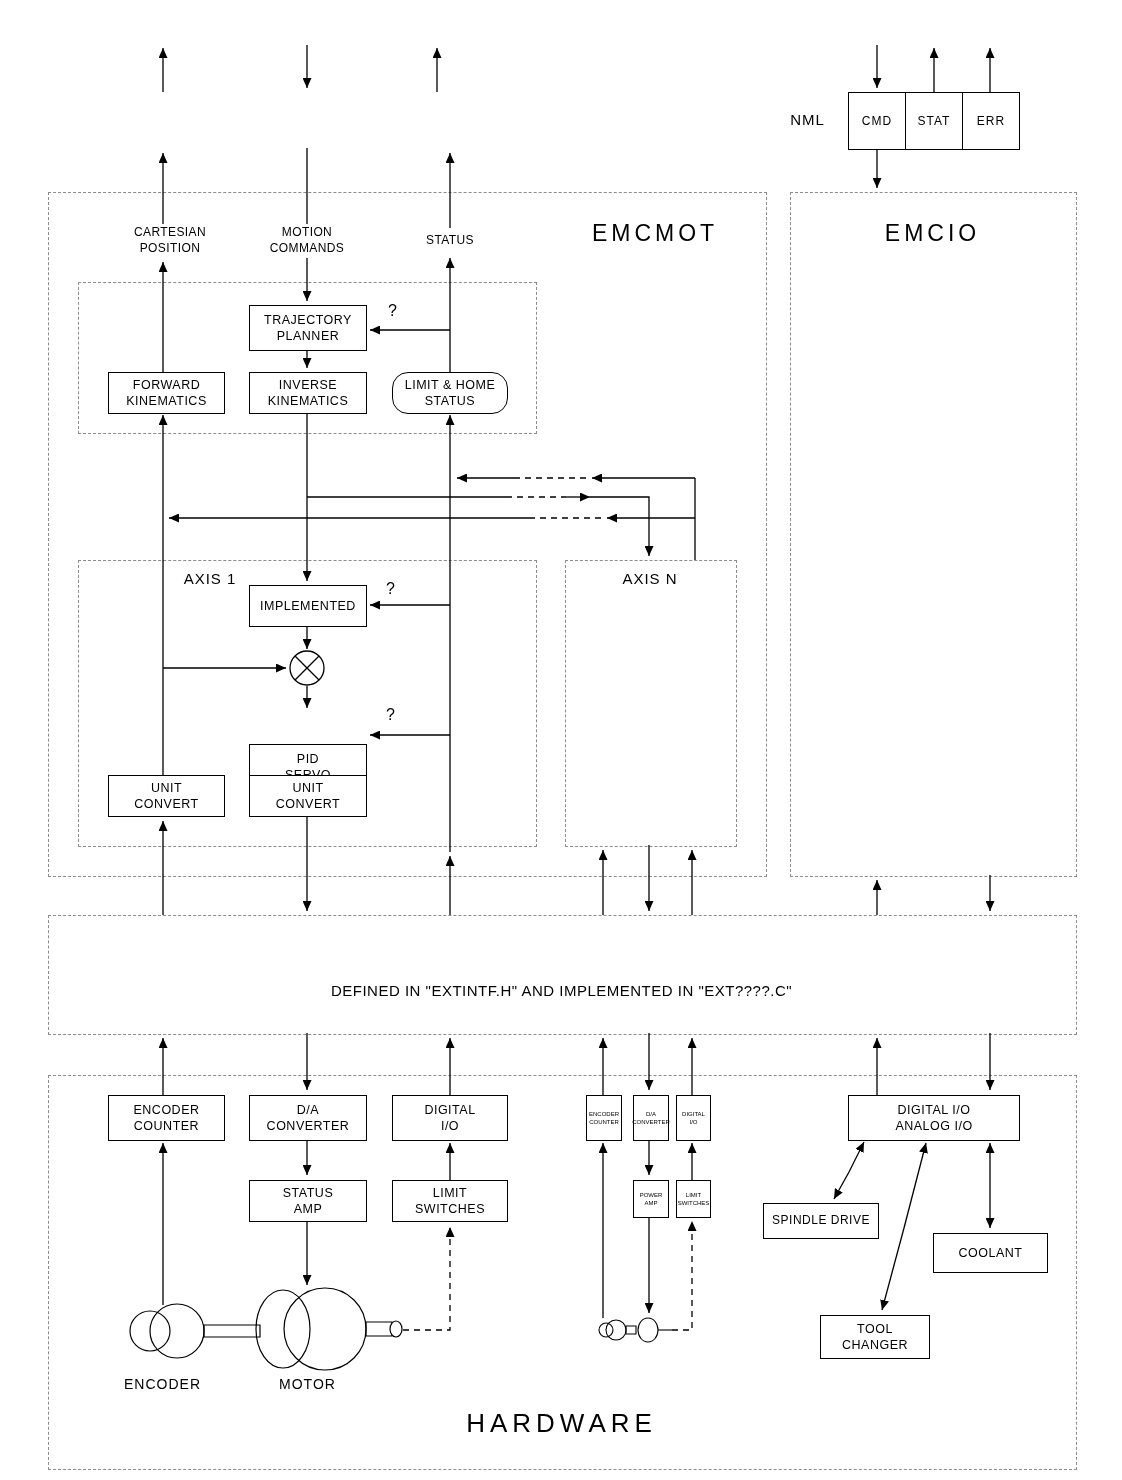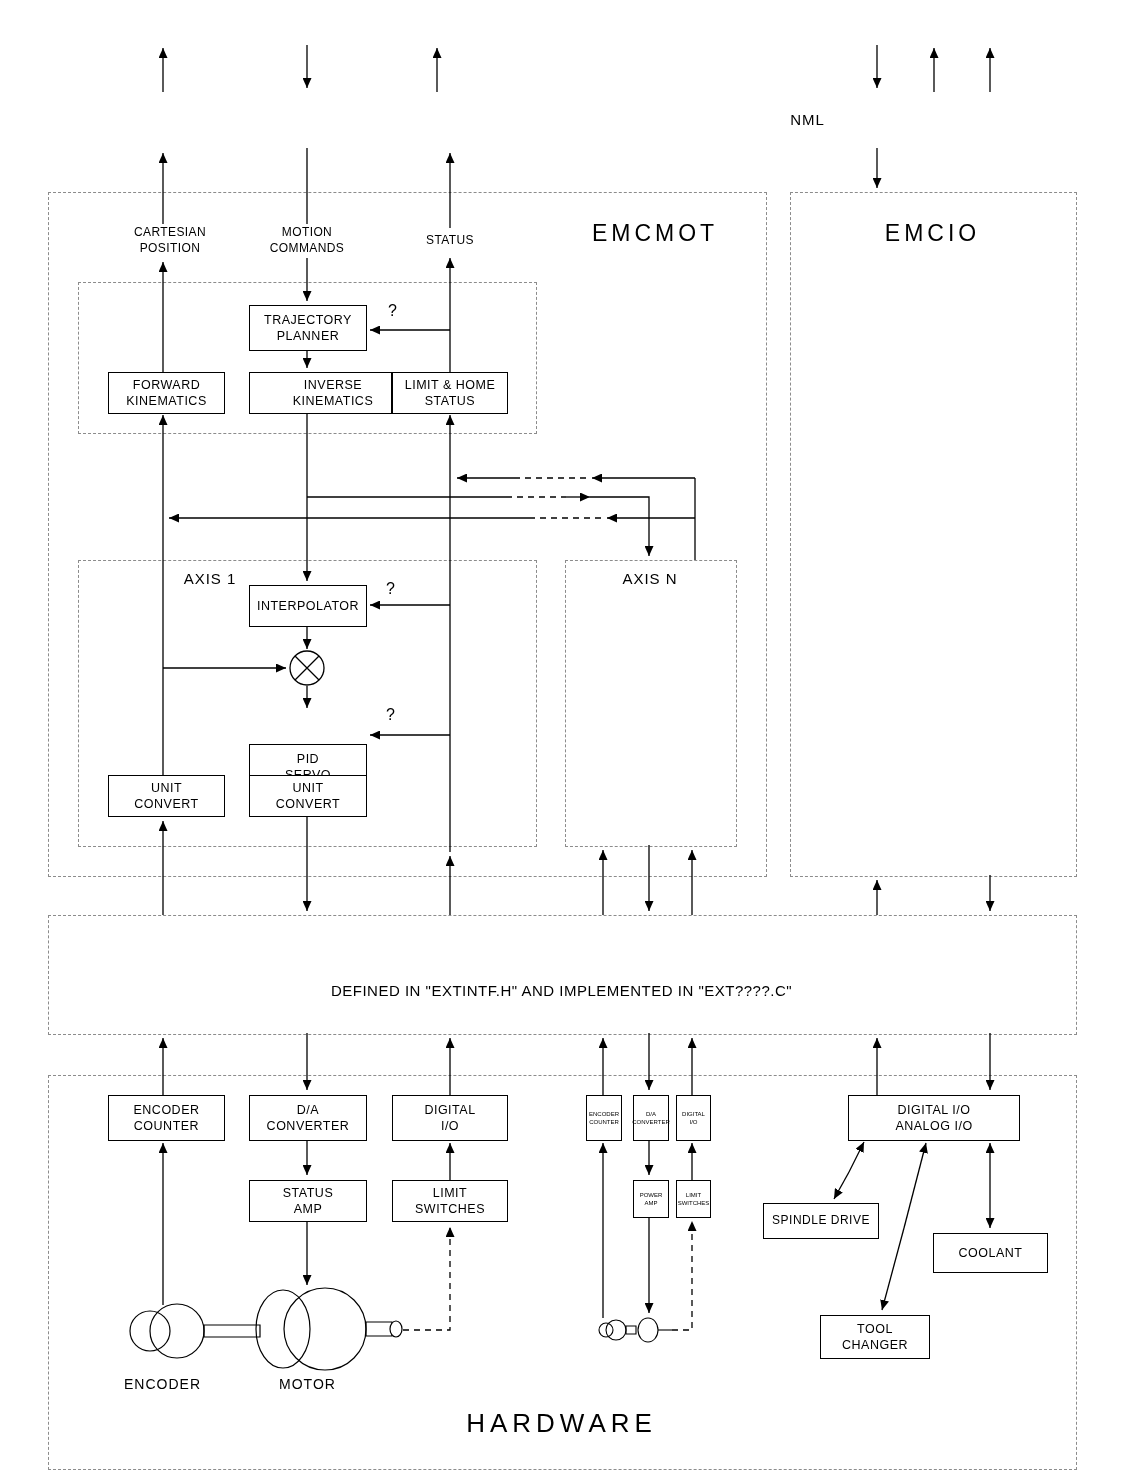--- a/index.html
+++ b/index.html
@@ -143,42 +143,47 @@
         <circle cx="616" cy="1330" r="10"></circle>
         <path d="M626,1326 h10 v8 h-10 z"></path>
         <ellipse cx="648" cy="1330" rx="10" ry="12"></ellipse>
         <path d="M658,1330 H672"></path>
       </g>
     </g>
   </svg>
 
 
   <div class="smalltitle" style="left:780px;top:111px;width:55px;">NML</div>
+  <div class="cellrow" style="left:848px;top:92px;width:170px;height:56px;">
+    <div class="cell">CMD</div>
+    <div class="cell">STAT</div>
+    <div class="cell">ERR</div>
+  </div>
 
   <div class="rtitle" style="left:575px;top:220px;width:160px;">EMCMOT</div>
   <div class="rtitle" style="left:840px;top:220px;width:185px;">EMCIO</div>
 
   <div class="siglabel" style="left:163px;top:224px;margin-left:7px;">CARTESIAN
 POSITION</div>
   <div class="siglabel" style="left:307px;top:224px;">MOTION
 COMMANDS</div>
   <div class="siglabel" style="left:450px;top:232px;">STATUS</div>
 
   <div class="box" style="left:249px;top:305px;width:116px;height:44px;">TRAJECTORY
 PLANNER</div>
   <div class="box" style="left:108px;top:372px;width:115px;height:40px;">FORWARD
 KINEMATICS</div>
-  <div class="box" style="left:249px;top:372px;width:116px;height:40px;padding-left:25px;">INVERSE
+  <div class="box" style="left:249px;top:372px;width:116px;height:40px;">INVERSE
 KINEMATICS</div>
-  <div class="box" style="left:392px;top:372px;width:114px;height:40px;">LIMIT &amp; HOME
+  <div class="box" style="left:392px;top:372px;width:114px;height:40px;border-radius:16px;">LIMIT &amp; HOME
 STATUS</div>
   <div class="qmark" style="left:388px;top:302px;">?</div>
 
   <div class="smalltitle" style="left:160px;top:570px;width:100px;">AXIS 1</div>
-  <div class="box" style="left:249px;top:585px;width:116px;height:40px;">INTERPOLATOR</div>
+  <div class="box" style="left:249px;top:585px;width:116px;height:40px;">IMPLEMENTED</div>
   <div class="qmark" style="left:386px;top:580px;">?</div>
   <div class="box" style="left:249px;top:744px;width:116px;height:44px;">PID
 SERVO</div>
   <div class="qmark" style="left:386px;top:706px;">?</div>
   <div class="box" style="left:108px;top:775px;width:115px;height:40px;">UNIT
 CONVERT</div>
   <div class="box" style="left:249px;top:775px;width:116px;height:40px;">UNIT
 CONVERT</div>
 
   <div class="smalltitle" style="left:600px;top:570px;width:100px;">AXIS N</div>

